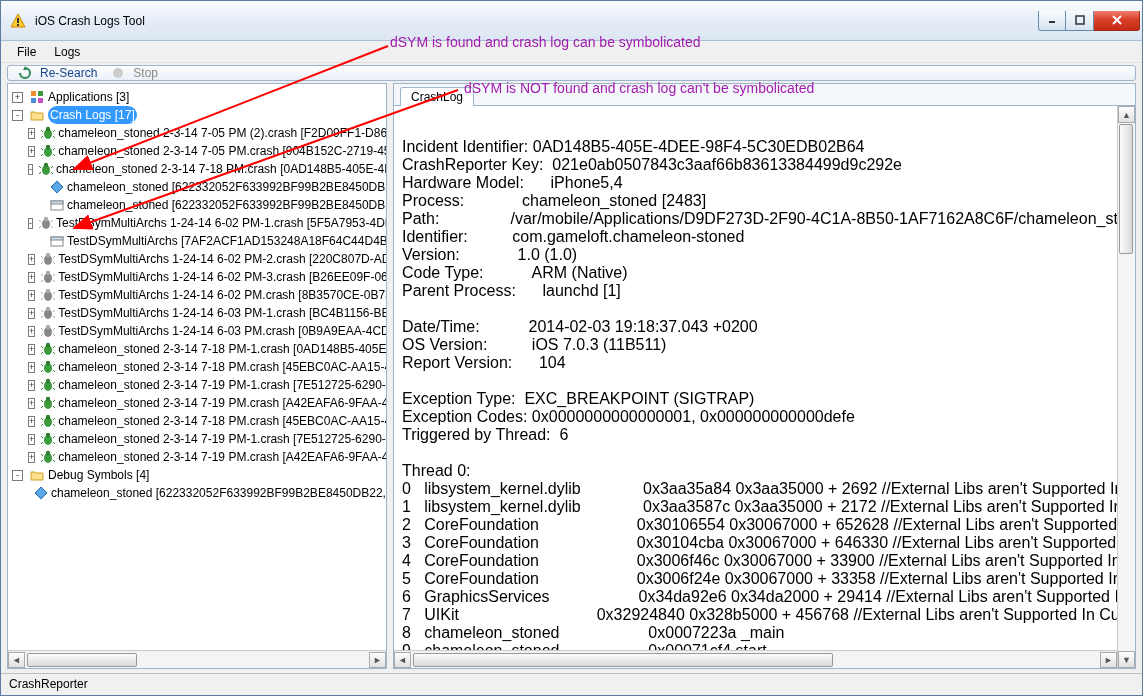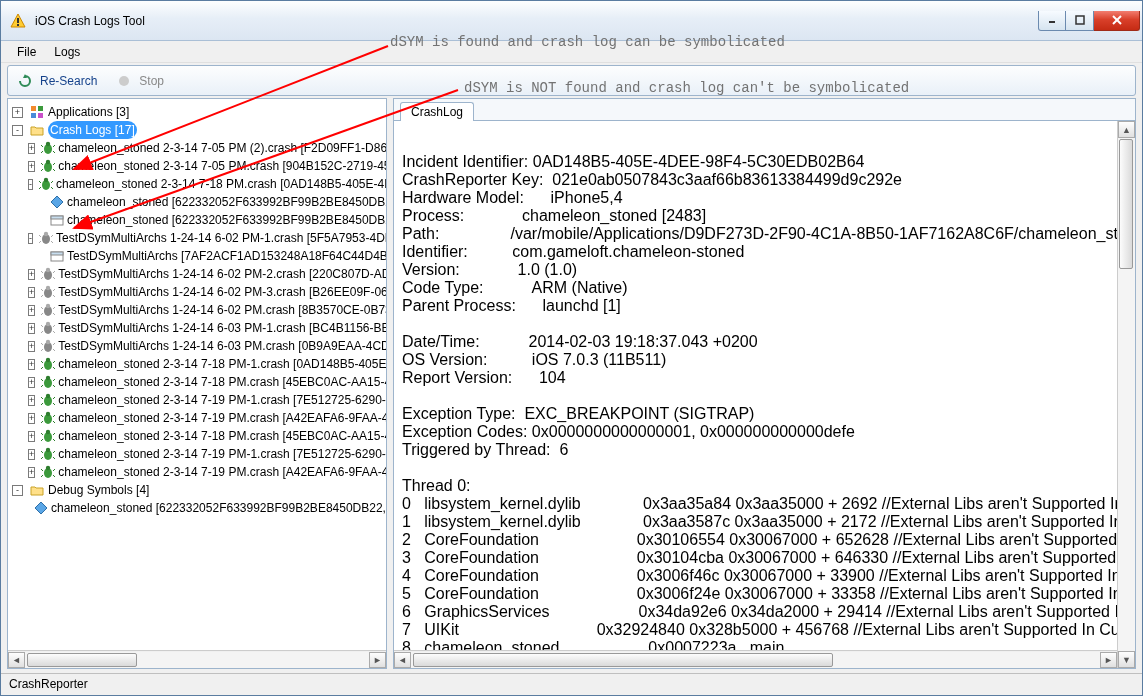--- a/index.html
+++ b/index.html
@@ -15,21 +15,21 @@
 .winbtn.min { background: linear-gradient(#f7fbff,#d6e4f0); border-radius: 0 0 0 3px; }
 .winbtn.max { background: linear-gradient(#f7fbff,#d6e4f0); border-left: none; }
 .winbtn.close { width: 46px; background: linear-gradient(#f27d6f,#d9402a 45%,#c52b14); border-radius: 0 0 3px 0; border-color:#a02a18; border-left:none; }
 .winbtn.close svg line { stroke:#fff; }
 
 
 .menubar { height: 22px; background: #f0f0f0; display: flex; align-items: center; padding: 0 8px; gap: 2px; border-bottom: 1px solid #e0e0e0; }
 .menuitem { font-size: 12px; padding: 2px 8px; color:#000; }
 
 
-.toolbar { height: 31px; border: 1px solid #9db4cc; margin: 2px 6px; background: linear-gradient(#fdfefe,#e9f0f8); display: flex; align-items: center; padding: 0 6px; gap: 16px; border-radius: 3px; }
+.toolbar { height: 16px; border: 1px solid #9db4cc; margin: 2px 6px; background: linear-gradient(#fdfefe,#e9f0f8); display: flex; align-items: center; padding: 0 6px; gap: 10px; border-radius: 3px; }
 .tbtn { display: flex; align-items: center; gap: 4px; font-size: 12px; color:#15428b; }
 .tbtn.disabled { color:#888; }
 
 
 .mainarea { flex:1; display:flex; margin: 0 6px 4px 6px; gap: 6px; min-height:0; }
 .leftpane { width: 380px; border:1px solid #9db4cc; background:#fff; display:flex; flex-direction:column; }
 .rightpane { flex:1; border:1px solid #9db4cc; background:#fff; display:flex; flex-direction:column; min-width:0; }
 
 
 .tree { flex:1; overflow: hidden; font-size: 12px; padding: 4px 0 0 0; line-height: 18px; color:#000; white-space: nowrap; position:relative; }
@@ -54,21 +54,21 @@
 .vscroll .thumb { width:14px; background:linear-gradient(90deg,#fcfcfc,#dadada); border:1px solid #999; border-radius:2px; position:absolute; left:1px; }
 
 .logbody-wrap { flex:1; display:flex; min-height:0; }
 .logtextarea { flex:1; overflow:hidden; display:flex; flex-direction:column; }
 .logtext { flex:1; overflow:hidden; padding:4px 8px;margin-top:28px; }
 
 
 .statusbar { height:22px; border-top:1px solid #bfbfbf; background:#f0f0f0; font-size:12px; padding: 3px 8px; color:#000; }
 
 
-.annot { position:absolute; color:#737373; font-size:14px; font-family: Liberation Mono, monospace; pointer-events:none; z-index:50; }
+.annot { position:absolute; color:#a21caf; font-size:14px; font-family: Liberation Sans, sans-serif; pointer-events:none; z-index:50; }
 svg.arrow { position:absolute; pointer-events:none; z-index:49; }
 
 </style>
 </head>
 <body>
 
 <div class="window">
 
   <div class="titlebar">
     <span class="ticon">

